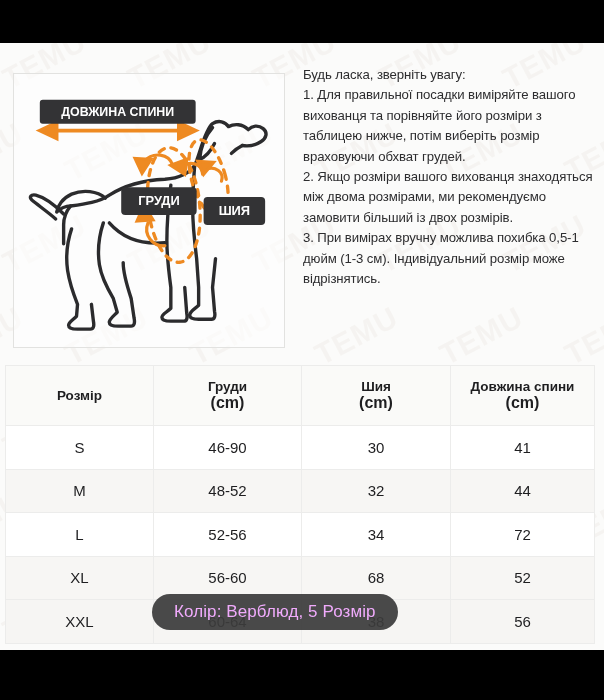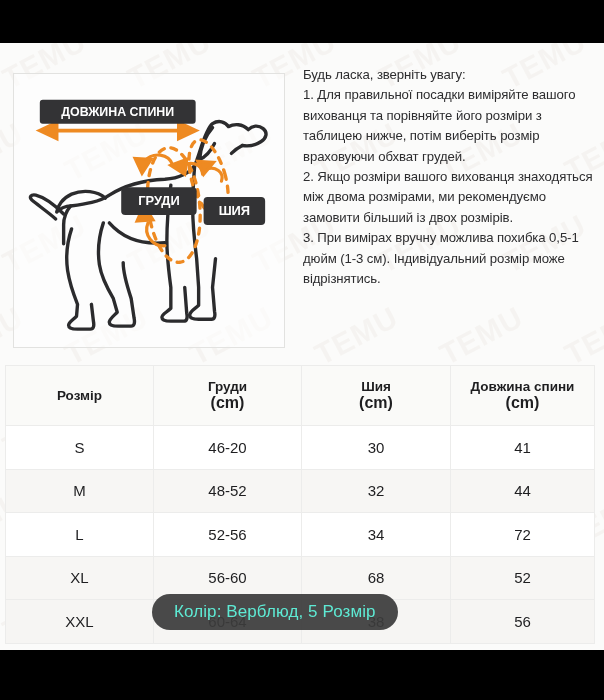--- a/index.html
+++ b/index.html
@@ -119,21 +119,21 @@
   
   #toast {
     position: absolute;
     left: 152px; top: 551px;
     height: 36px;
     padding: 0 22px;
     display: flex;
     align-items: center;
     background: rgba(59,59,59,.93);
     border-radius: 18px;
-    color: #5eead4;
+    color: #f0abfc;
     font-family: "Liberation Sans", sans-serif;
     font-size: 17px;
     letter-spacing: .1px;
     white-space: nowrap;
     z-index: 4;
   }
 </style>
 </head>
 <body>
 
@@ -320,21 +320,21 @@
           </th>
           <th>
             <span>Довжина спини</span><br>
             <span class="unit">(cm)</span>
           </th>
         </tr>
       </thead>
       <tbody>
         <tr>
           <td>S</td>
-          <td>46-20</td>
+          <td>46-90</td>
           <td>30</td>
           <td>41</td>
         </tr>
         <tr>
           <td>M</td>
           <td>48-52</td>
           <td>32</td>
           <td>44</td>
         </tr>
         <tr>

